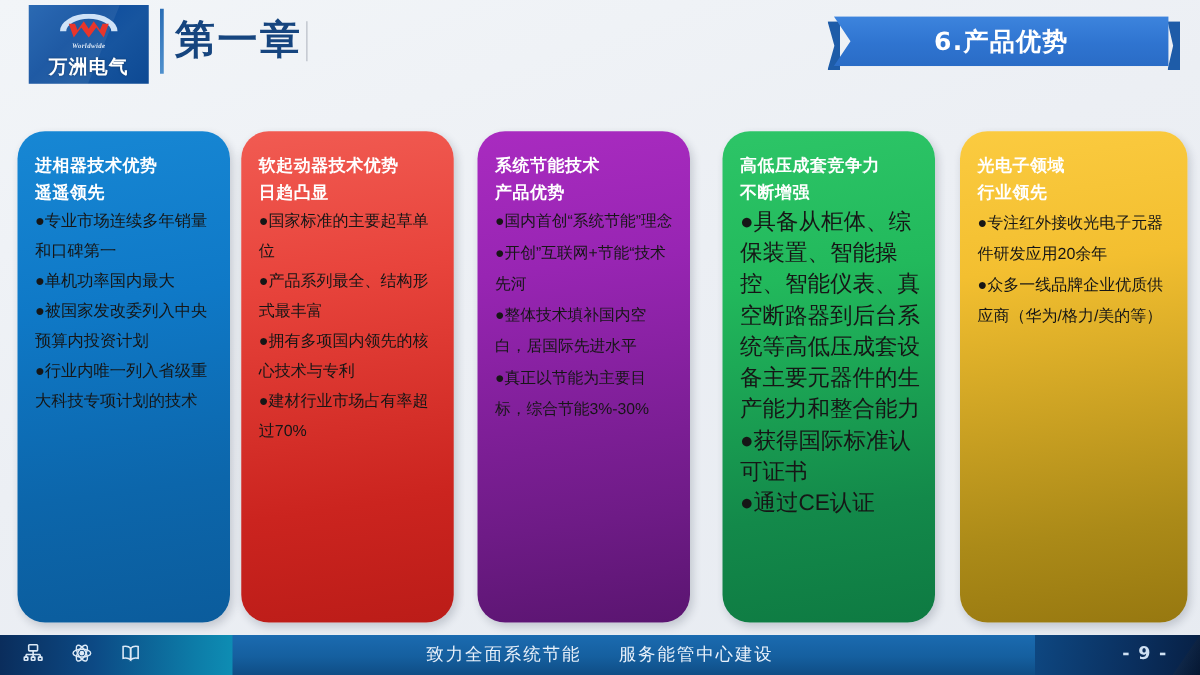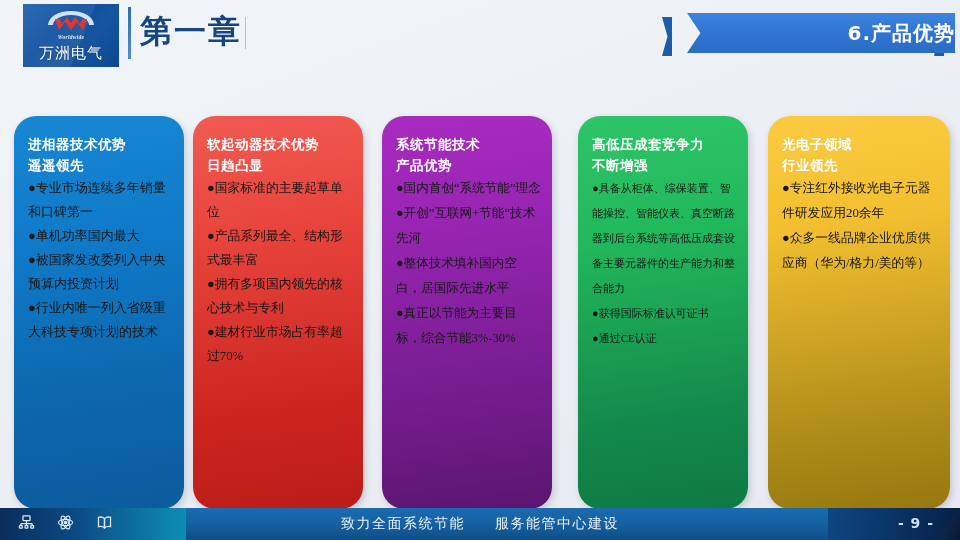--- a/index.html
+++ b/index.html
@@ -35,21 +35,21 @@
   .logo-sub {
     position: absolute; left: 0; right: 0; top: 30px;
     text-align: center;
     font-size: 5.5px; letter-spacing: .3px;
     color: #dfe9f6; font-family: "Liberation Serif", serif; font-style: italic;
     font-weight: bold;
   }
   .logo-cn {
     position: absolute; left: 0; right: 0; top: 40px;
     text-align: center;
-    font-size: 15px; font-weight: normal; letter-spacing: 1px;
+    font-size: 15px; font-weight: bold; letter-spacing: 1px;
     color: #ffffff;
     text-shadow: 0 0 2px rgba(0,0,0,.35);
   }
 
   .header-divider {
     position: absolute; left: 128px; top: 7px;
     width: 3px; height: 52px;
     background: linear-gradient(180deg, #2a6db5, #4f90cd);
   }
   .chapter {
@@ -75,35 +75,35 @@
     position: absolute; left: 0; top: 4px; width: 10px; height: 39px;
     background: #1e5ca8;
     clip-path: polygon(0 0, 100% 0, 100% 100%, 0 100%, 55% 50%);
   }
   .ribbon-tab-r {
     position: absolute; right: 0; top: 4px; width: 10px; height: 39px;
     background: #1e5ca8;
     clip-path: polygon(0 0, 100% 0, 100% 100%, 0 100%, 45% 50%);
   }
   .ribbon-body {
-    position: absolute; left: 25px; top: 0; width: 268px; height: 40px;
+    position: absolute; left: 5px; top: 0; width: 268px; height: 40px;
     background: linear-gradient(180deg, #3d84dd 0%, #2f74d0 55%, #2a6cc6 100%);
     clip-path: polygon(0 0, 100% 0, 100% 100%, 0 100%, 5% 50%);
-    display: flex; align-items: center; justify-content: flex-end;
+    display: flex; align-items: center; justify-content: center;
     box-shadow: 0 1px 3px rgba(0,0,0,.18);
   }
   .ribbon-body span {
     color: #fff; font-size: 20px; font-weight: bold; letter-spacing: 1px;
     font-family: "DejaVu Sans", sans-serif;
   }
 
   
   .cards { position: absolute; left: 0; top: 100px; width: 960px; height: 396px; }
   .card {
-    position: absolute; top: 16px;
+    position: absolute; top: 5px;
     width: 170px; height: 393px;
     border-radius: 22px;
     padding: 18px 10px 10px 14px;
     box-shadow: 2px 3px 7px rgba(40,50,70,.20);
     color: #fff;
     overflow: hidden;
   }
   .card.c1 { left: 14px;  background: linear-gradient(172deg, #1787d4 0%, #0f79c7 35%, #0c66ab 72%, #0b5c9c 100%); }
   .card.c2 { left: 193px; background: linear-gradient(172deg, #f15b52 0%, #e8443c 30%, #cb241f 75%, #bb1c18 100%); }
   .card.c3 { left: 382px; background: linear-gradient(172deg, #a92bc0 0%, #9825b3 28%, #6e1b86 78%, #5a1570 100%); }
@@ -112,25 +112,25 @@
 
   .card-head {
     font-size: 13.5px; font-weight: bold; line-height: 20px;
     letter-spacing: .5px;
     font-family: "DejaVu Sans", sans-serif;
     margin-bottom: 1px;
   }
   .card-body {
     font-size: 13px; line-height: 24px;
     color: #161616;
-    font-family: Liberation Serif, serif;
+    font-family: Liberation Sans, sans-serif;
     word-break: break-all;
   }
   .card-body p { margin: 0; }
-  .card.c4 .card-body { font-size: 11px; line-height: 25px; }
+  .card.c4 .card-body { font-size: 18px; line-height: 25px; }
   .card.c5 .card-body { font-size: 12.8px; line-height: 25px; }
   .card.c2 .card-body { font-size: 12.8px; }
   .card.c3 .card-body { font-size: 12.6px; line-height: 25px; }
 
   
   .footer { position: absolute; left: 0; bottom: 0; width: 960px; height: 32px; }
   .footer-left {
     position: absolute; left: 0; top: 0; width: 190px; height: 32px;
     background: linear-gradient(90deg, #0a2d5c 0%, #0c4a85 40%, #0d7ca8 82%, #0e8fb5 100%);
   }

